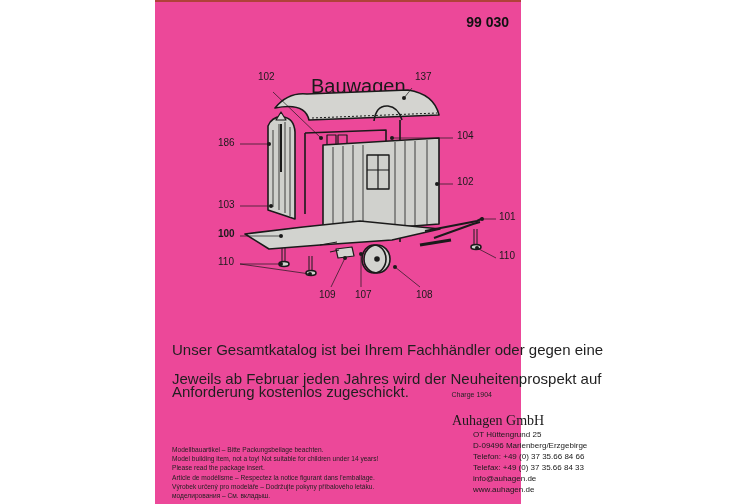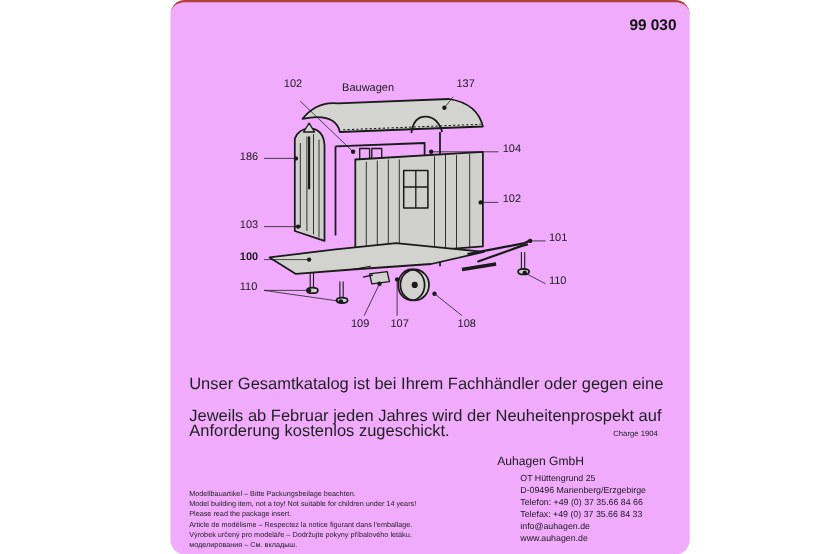--- a/index.html
+++ b/index.html
@@ -1,32 +1,31 @@
 <!DOCTYPE html>
 <html><head>
   <meta charset="utf-8">
   <style>
     * { margin: 0; padding: 0; box-sizing: border-box; }
     html, body { width: 750px; height: 504px; background: #ffffff; overflow: hidden; }
     body { position: relative; font-family: "DejaVu Sans", "Liberation Sans", sans-serif; color: #1a1a1a; }
 
     .panel {
-      position: absolute; left: 155px; top: 0; width: 472px; height: 504px;
-      background: #f0abfc;
+      position: absolute; left: 155px; top: 0; width: 366px; height: 504px;
+      background: #ec4899;
       border-top: 2px solid #b0413a;
-      border-radius: 13px;
     }
     .article-no {
       position: absolute; right: 12px; top: 12px;
       font-family: "Liberation Sans", sans-serif; font-weight: bold; font-size: 14px;
       color: #111;
     }
     .drawing-title {
       position: absolute; left: 156px; top: 73px;
-      font-family: "Liberation Sans", sans-serif; font-size: 10px; color: #1a1a1a;
+      font-family: "Liberation Sans", sans-serif; font-size: 20px; color: #1a1a1a;
     }
     .callout {
       position: absolute; font-family: "Liberation Sans", sans-serif; font-size: 10px; color: #1a1a1a;
       line-height: 1;
     }
     svg.drawing { position: absolute; left: 0; top: 0; }
 
     .info {
       position: absolute; left: 17px; font-family: Liberation Sans, sans-serif;
       font-size: 15px; line-height: 13px; color: #1f1f1f;
@@ -37,21 +36,21 @@
 
     .charge {
       position: absolute; right: 29px; top: 389px;
       font-family: "Liberation Sans", sans-serif; font-size: 7px; color: #222;
     }
 
     .company {
       position: absolute; left: 297px; top: 410px;
       font-family: "Liberation Sans", sans-serif; color: #1a1a1a;
     }
-    .company .name { font-size: 11px; line-height: 17px; white-space: nowrap; }
+    .company .name { font-size: 14px; line-height: 17px; white-space: nowrap; font-family: Liberation Serif, serif; }
     .company .line { font-size: 8px; line-height: 11px; white-space: nowrap; margin-left: 21px; }
 
     .safety {
       position: absolute; left: 17px; top: 443px;
       font-family: "Liberation Sans", sans-serif; font-size: 6.6px; line-height: 9.2px; color: #1f1f1f;
     }
     .safety p { white-space: nowrap; }
   </style>
 </head>
 <body>

